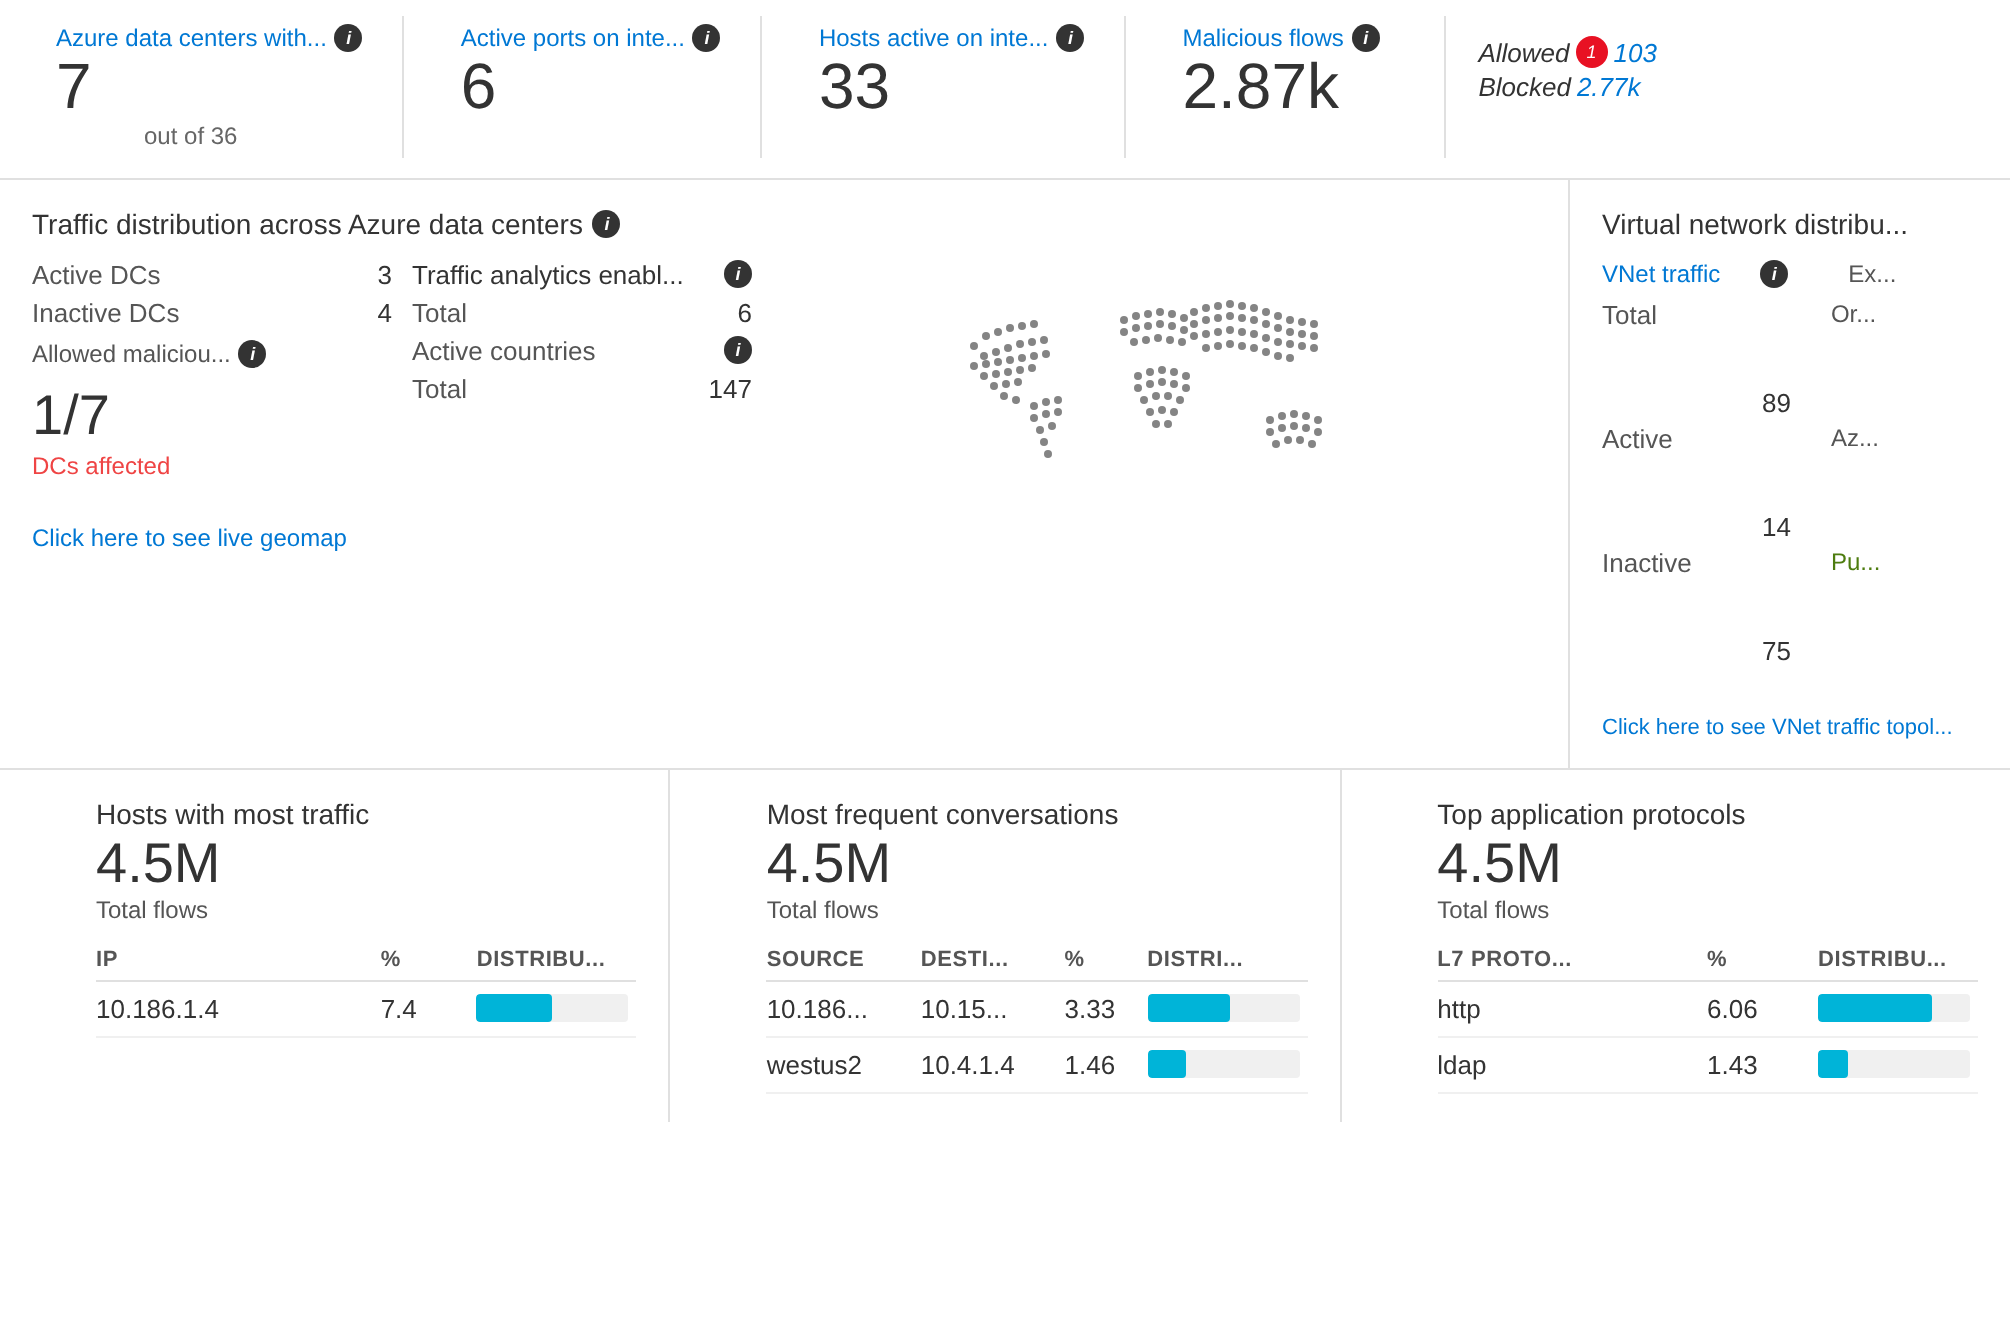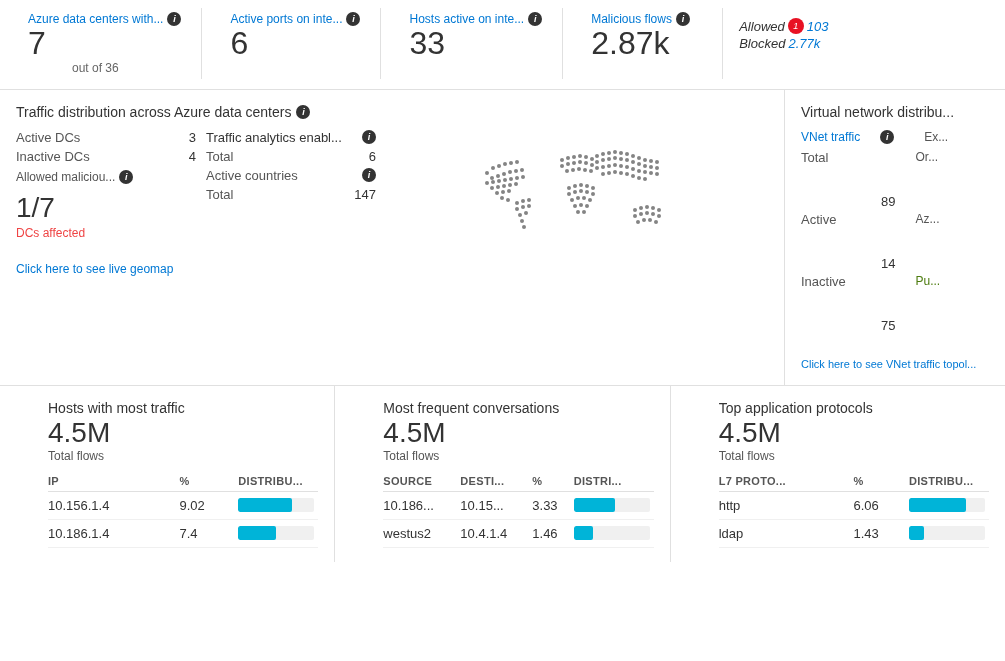--- a/index.html
+++ b/index.html
@@ -513,29 +513,20 @@
     <div class="panel-sub">Total flows</div>
     <table class="data-table">
       <thead>
         <tr>
           <th>IP</th>
           <th>%</th>
           <th>DISTRIBU...</th>
         </tr>
       </thead>
       <tbody id="hosts-tbody">
-      <tr>
-      <td>10.156.1.4</td>
-      <td>9.02</td>
-      <td class="bar-cell">
-        <div class="bar-container">
-                <div class="bar-fill" style="width:70%"></div>
-              </div>
-      </td>
-    </tr>
           <tr>
       <td>10.186.1.4</td>
       <td>7.4</td>
       <td class="bar-cell">
         <div class="bar-container">
                 <div class="bar-fill" style="width:50%"></div>
               </div>
       </td>
     </tr>
         </tbody>

